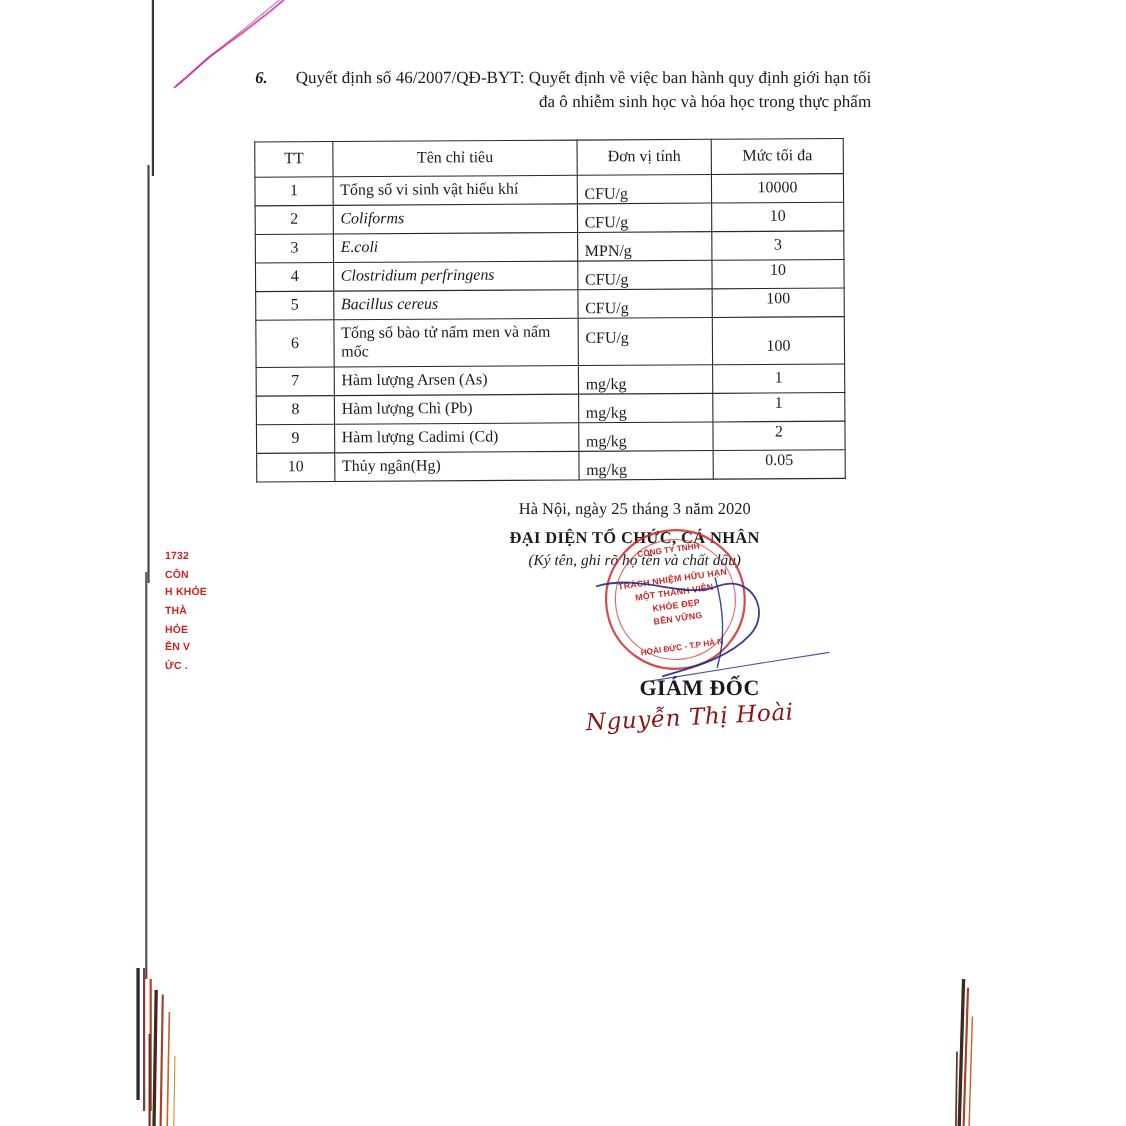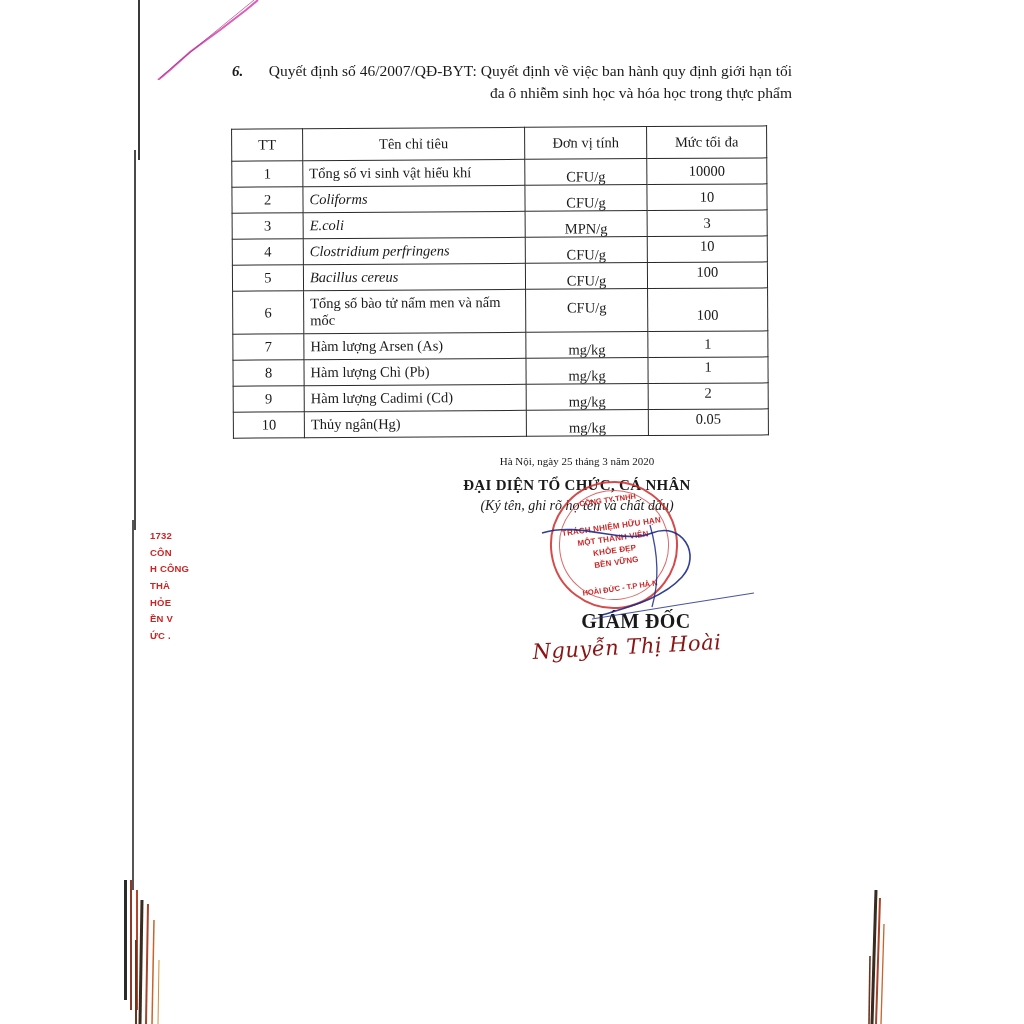--- a/index.html
+++ b/index.html
@@ -87,21 +87,21 @@
     text-align: center;
     font-weight: normal;
     padding: 7px 4px;
   }
   .col-tt   { width: 62px;  text-align: center; }
   .col-name { width: 213px; }
   .col-unit { width: 113px; text-align: center; }
   .col-max  { width: 111px; text-align: center; }
 
   td.cell-tt   { text-align: center; font-size: 14px; }
-  td.cell-unit { text-align: center; font-size: 14px; }
+  td.cell-unit { font-size: 14px; }
   td.cell-max  { text-align: center; font-size: 14px; }
   .ital { font-style: italic; }
 
   
   .r1 td { padding-top: 6px; padding-bottom: 6px; }
   .r2 td { padding-top: 6px; padding-bottom: 6px; }
   .nudge-d { position: relative; top: 5px; }
   .nudge-u { position: relative; top: -3px; }
 
   .commit {
@@ -113,21 +113,21 @@
     width: 540px;
   }
 
   .sign-block {
     margin-top: 18px;
     width: 540px;
     text-align: center;
     position: relative;
   }
   .place-date {
-    font-size: 11px;
+    font-size: 15px;
     text-align: center;
     margin-left: 150px;
   }
   .rep-title {
     margin-top: 10px;
     font-weight: bold;
     font-size: 15px;
     margin-left: 150px;
     letter-spacing: .3px;
   }
@@ -212,21 +212,21 @@
     top: 60px;
     width: 230px;
     height: 120px;
     pointer-events: none;
   }
 
   
   .side-stamp {
     position: absolute;
     left: 150px;
-    top: 528px;
+    top: 498px;
     width: 44px;
     color: #cc2424;
     font-family: "Liberation Sans", sans-serif;
     font-size: 9.5px;
     line-height: 1.75;
     font-weight: bold;
     letter-spacing: .2px;
     pointer-events: none;
   }
   .side-stamp div { white-space: nowrap; }
@@ -267,21 +267,21 @@
       <path d="M16 0 L12 134" stroke="#3a2b20" stroke-width="3" fill="none"></path>
       <path d="M20 8 L16 134" stroke="#a8432a" stroke-width="2" fill="none"></path>
       <path d="M24 34 L21 134" stroke="#c8642a" stroke-width="1.3" fill="none"></path>
       <path d="M10 66 L9 134" stroke="#6a3520" stroke-width="1.6" fill="none"></path>
     </svg>
   </div>
 
   <div class="side-stamp">
     <div>1732</div>
     <div>CÔN</div>
-    <div>H CÔNG</div>
+    <div>H KHỎE</div>
     <div>THÀ</div>
     <div>HỎE</div>
     <div>ỀN V</div>
     <div>ỨC .</div>
   </div>
 
   <div class="doc">
 
     <div class="item-head">
       <div class="item-num">6.</div>

